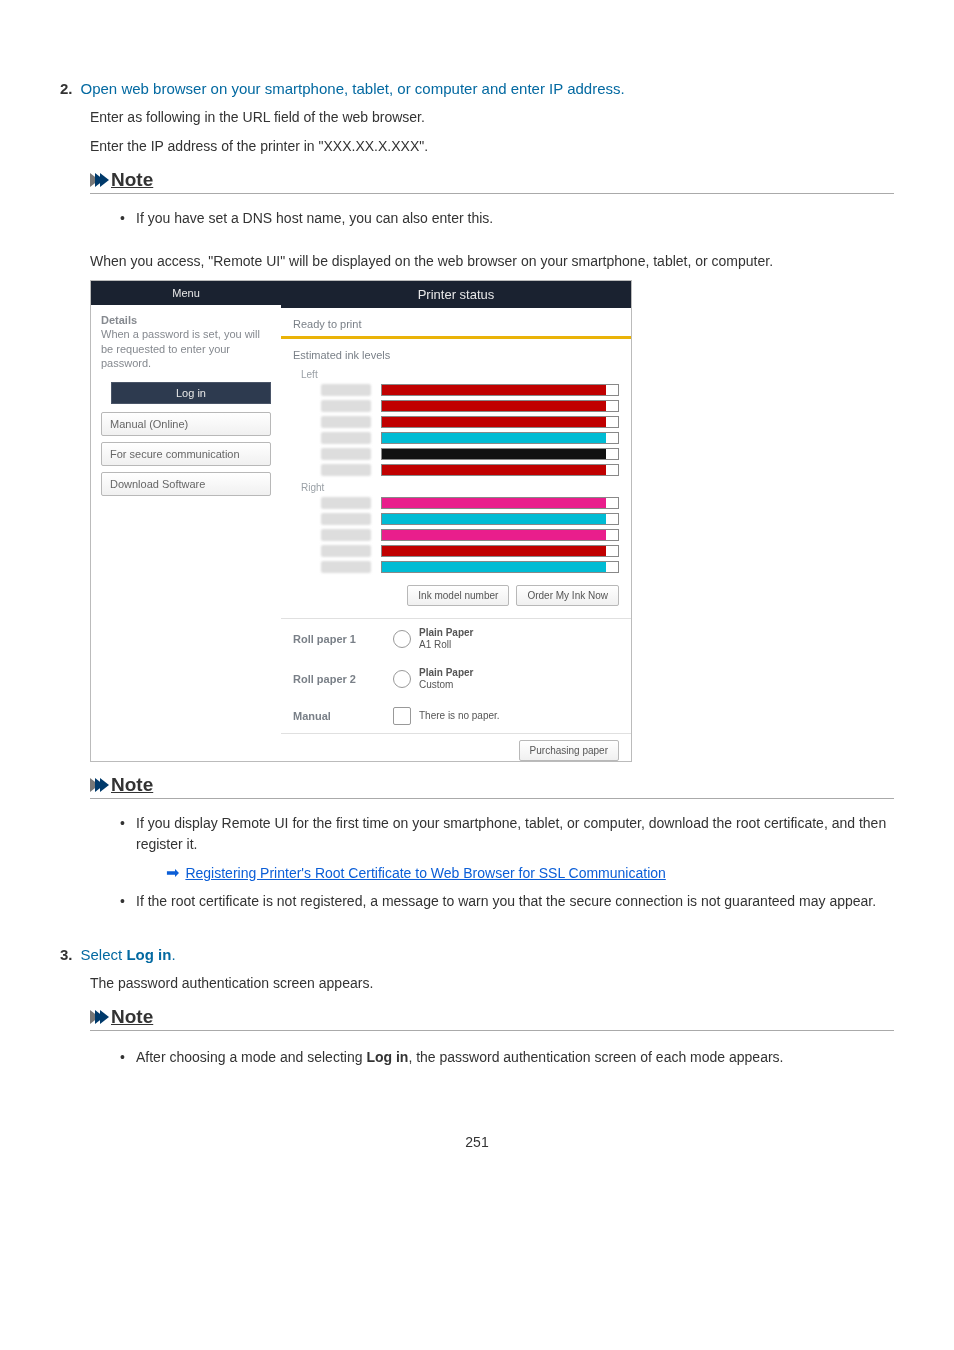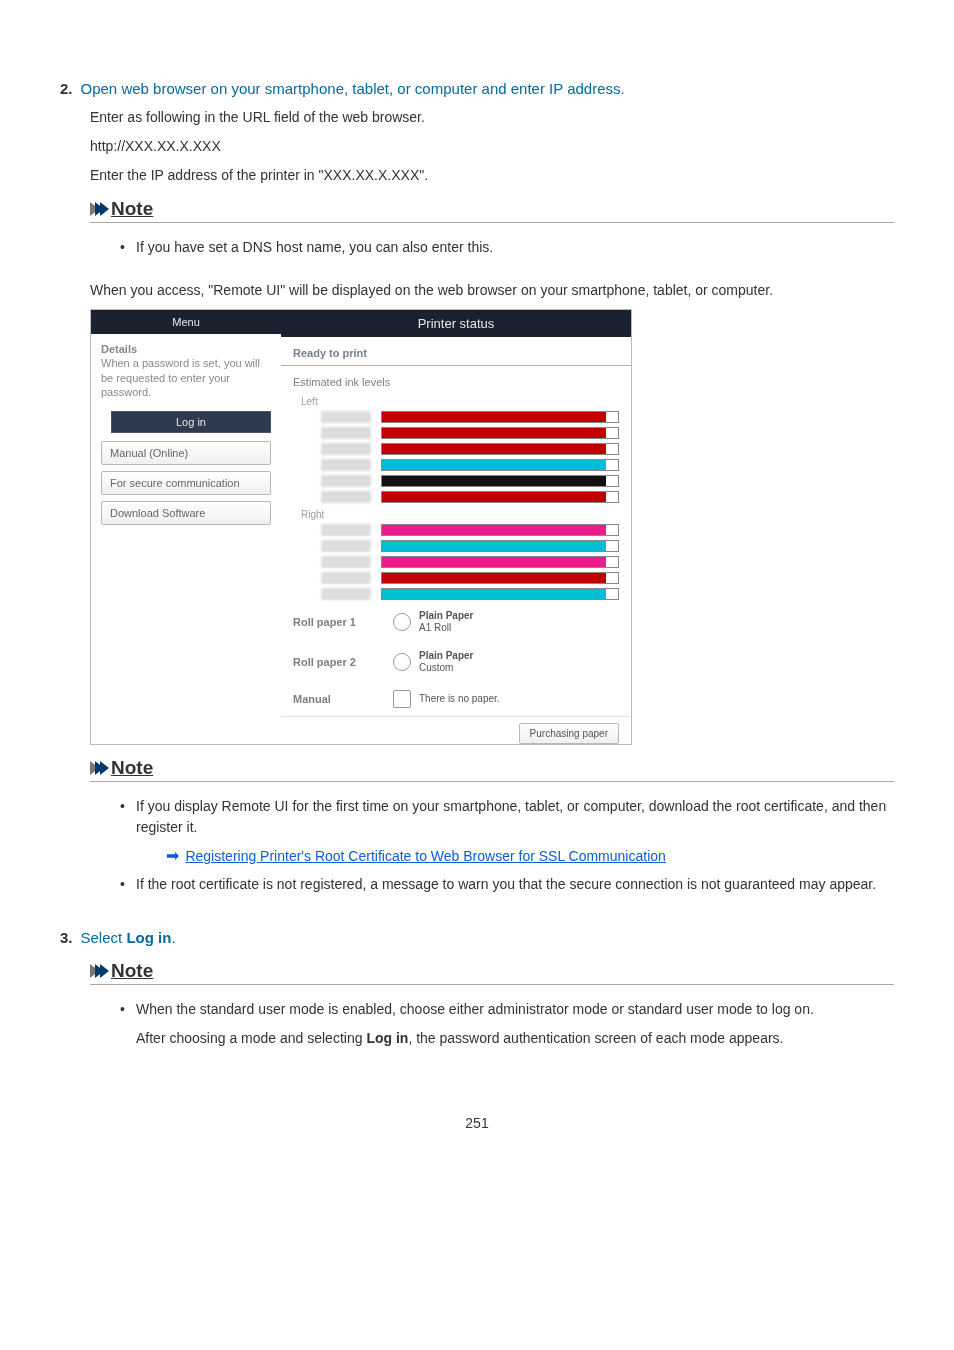--- a/index.html
+++ b/index.html
@@ -153,23 +153,23 @@
   .ss-status-header {
     background: #1a2230;
     color: #e8e8e8;
     padding: 6px 0;
     text-align: center;
     font-size: 13px;
   }
   .ss-ready {
     padding: 10px 12px 6px 12px;
     color: #7a8088;
-    font-weight: bold;
-    font-size: 11px;
-    border-bottom: 1px solid #eab308;
+    font-weight: normal;
+    font-size: 11px;
+    border-bottom: 3px solid #eab308;
   }
   .ss-ink-title {
     padding: 10px 12px 4px 12px;
     color: #7a8088;
     font-weight: normal;
     font-size: 11px;
   }
   .ss-section-label {
     padding: 4px 12px 2px 20px;
     color: #9aa0a6;
@@ -260,21 +260,20 @@
 <body>
 
 <div class="page">
 
   <div class="step-line">
     <span class="step-num">2.</span>
     <span class="step-title">Open web browser on your smartphone, tablet, or computer and enter IP address.</span>
   </div>
   <div class="indent">
     <p class="para">Enter as following in the URL field of the web browser.</p>
-    <p class="para mono">http://XXX.XX.X.XXX</p>
     <p class="para">Enter the IP address of the printer in "XXX.XX.X.XXX".</p>
 
     <div class="note-banner">
       <span class="note-chevrons">
         <span class="chevron grey"></span>
           <span class="chevron"></span>
           <span class="chevron"></span>
       </span>
       <span class="note-label">Note</span>
     </div>
@@ -364,20 +363,24 @@
               <div class="ink-bar">
                 <div class="ink-fill" style="width:95%;background:#c00000"></div>
               </div>
             </div>
           <div class="ink-row">
               <div class="ink-name"></div>
               <div class="ink-bar">
                 <div class="ink-fill" style="width:95%;background:#00bcd4"></div>
               </div>
             </div>
+          <div class="btn-row">
+            <span class="ss-btn">Ink model number</span>
+            <span class="ss-btn">Order My Ink Now</span>
+          </div>
           <div class="paper-row">
             <span class="paper-label">Roll paper 1</span>
             <span class="paper-icon"></span>
             <span class="paper-text">
               <strong>Plain Paper</strong><br>
               <span>A1 Roll</span>
             </span>
           </div>
           <div class="paper-row">
             <span class="paper-label">Roll paper 2</span>
@@ -421,33 +424,33 @@
     </div>
   </div>
 
   <div class="step-line" style="margin-top:20px;">
     <span class="step-num">3.</span>
     <span class="step-title">
       <span>Select </span><strong>Log in</strong><span>.</span>
     </span>
   </div>
   <div class="indent">
+    <p class="para">The password authentication screen appears.</p>
 
     <div class="note-banner">
       <span class="note-chevrons">
         <span class="chevron grey"></span>
           <span class="chevron"></span>
           <span class="chevron"></span>
       </span>
       <span class="note-label">Note</span>
     </div>
     <div class="note-body">
       <ul class="bullets">
         <li>
-          <span>When the standard user mode is enabled, choose either administrator mode or standard user mode to log on.</span>
           <p class="para" style="margin-left:0;">
             <span>After choosing a mode and selecting </span><strong>Log in</strong><span>, the password authentication screen of each mode appears.</span>
           </p>
         </li>
       </ul>
     </div>
   </div>
 
   <div class="page-num">251</div>
 </div>

